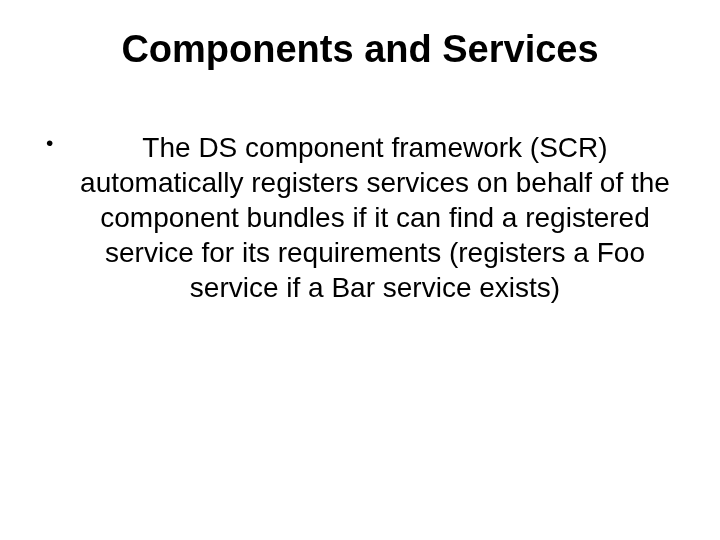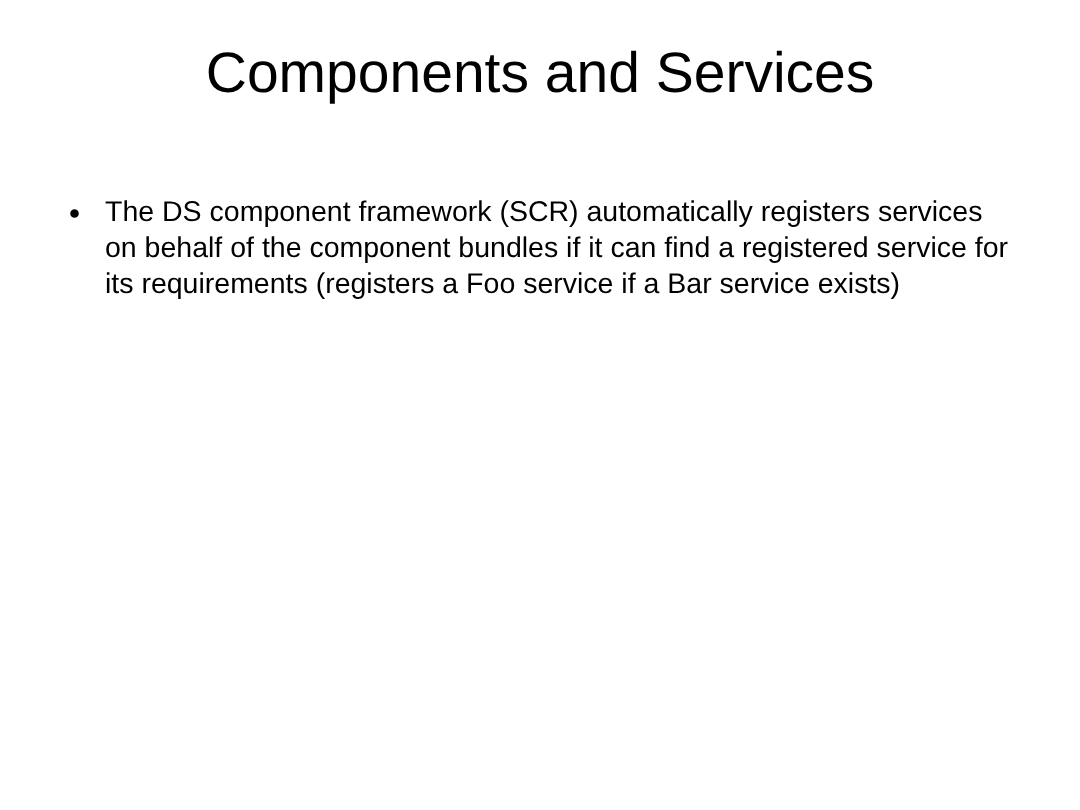--- a/index.html
+++ b/index.html
@@ -17,40 +17,41 @@
     position: relative;
     box-sizing: border-box;
   }
   .title {
     position: absolute;
     top: 28px;
     left: 0;
     width: 100%;
     text-align: center;
     font-size: 38px;
-    font-weight: 400;
+    font-weight: 700;
     letter-spacing: 0px;
   }
   .body {
     position: absolute;
     top: 130px;
     left: 40px;
     right: 40px;
   }
   ul.bullets {
     list-style: none;
     margin: 0;
     padding: 0;
   }
   ul.bullets > li {
     position: relative;
     padding-left: 30px;
-    font-size: 19px;
+    font-size: 28px;
     line-height: 1.25;
     margin-bottom: 24px;
+    text-align: center;
   }
   ul.bullets > li::before {
     content: "•";
     position: absolute;
     left: 6px;
     top: 0;
     font-size: 21px;
   }
 </style>
 </head>

